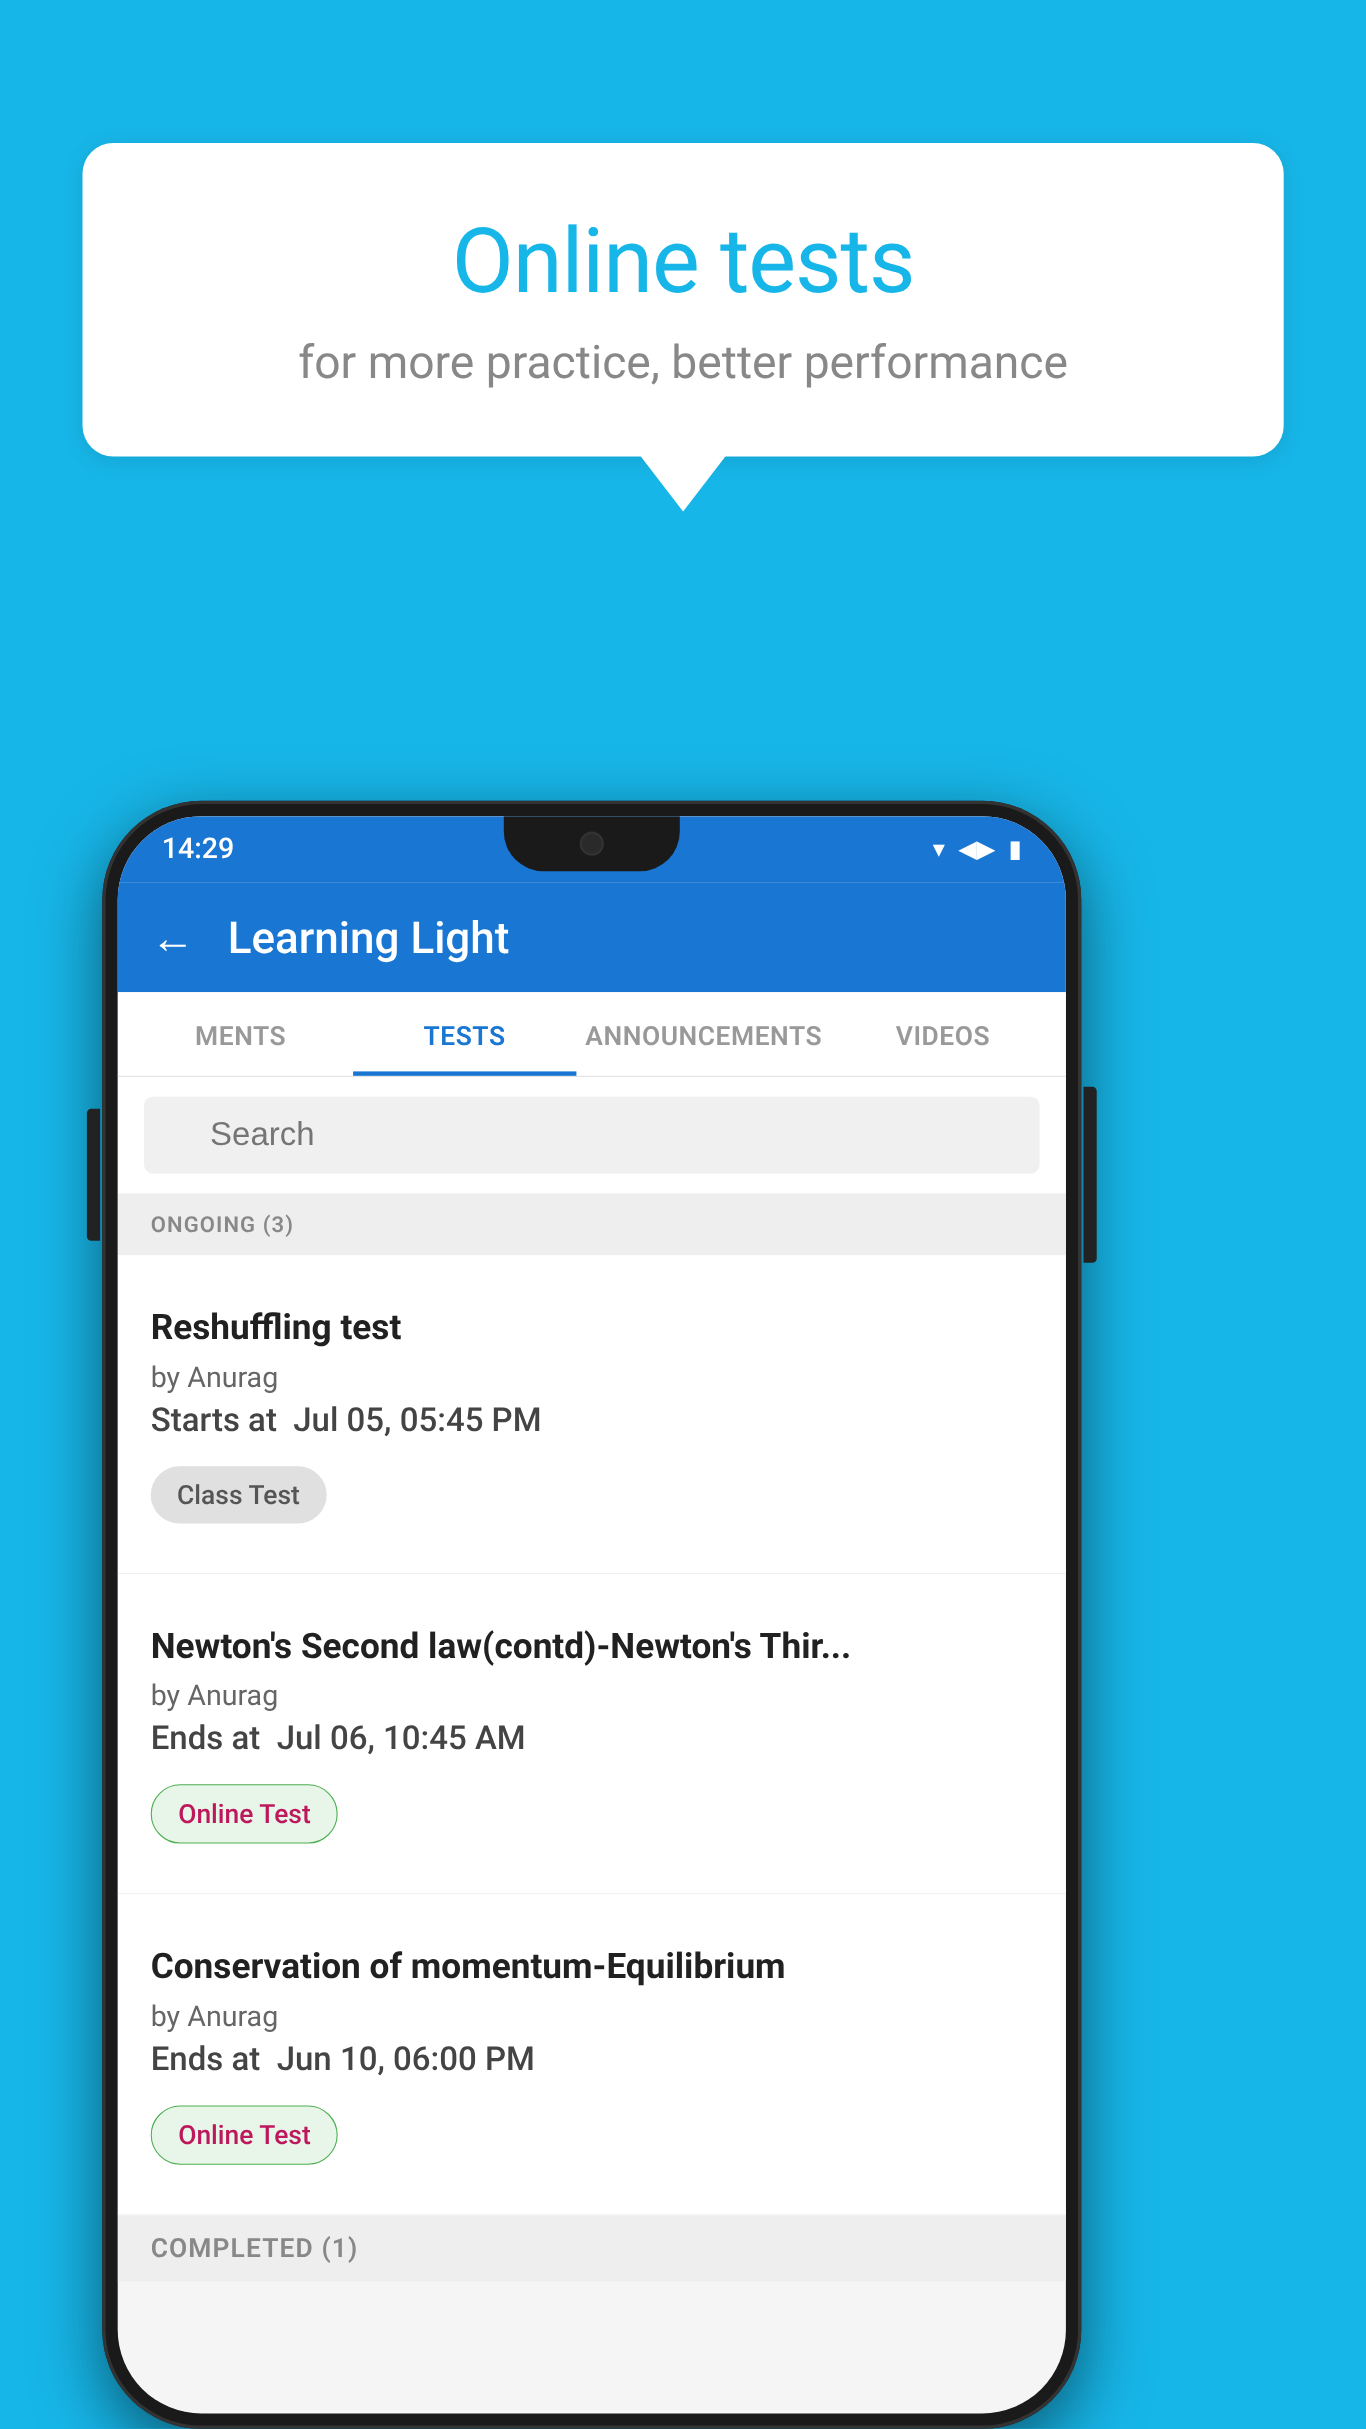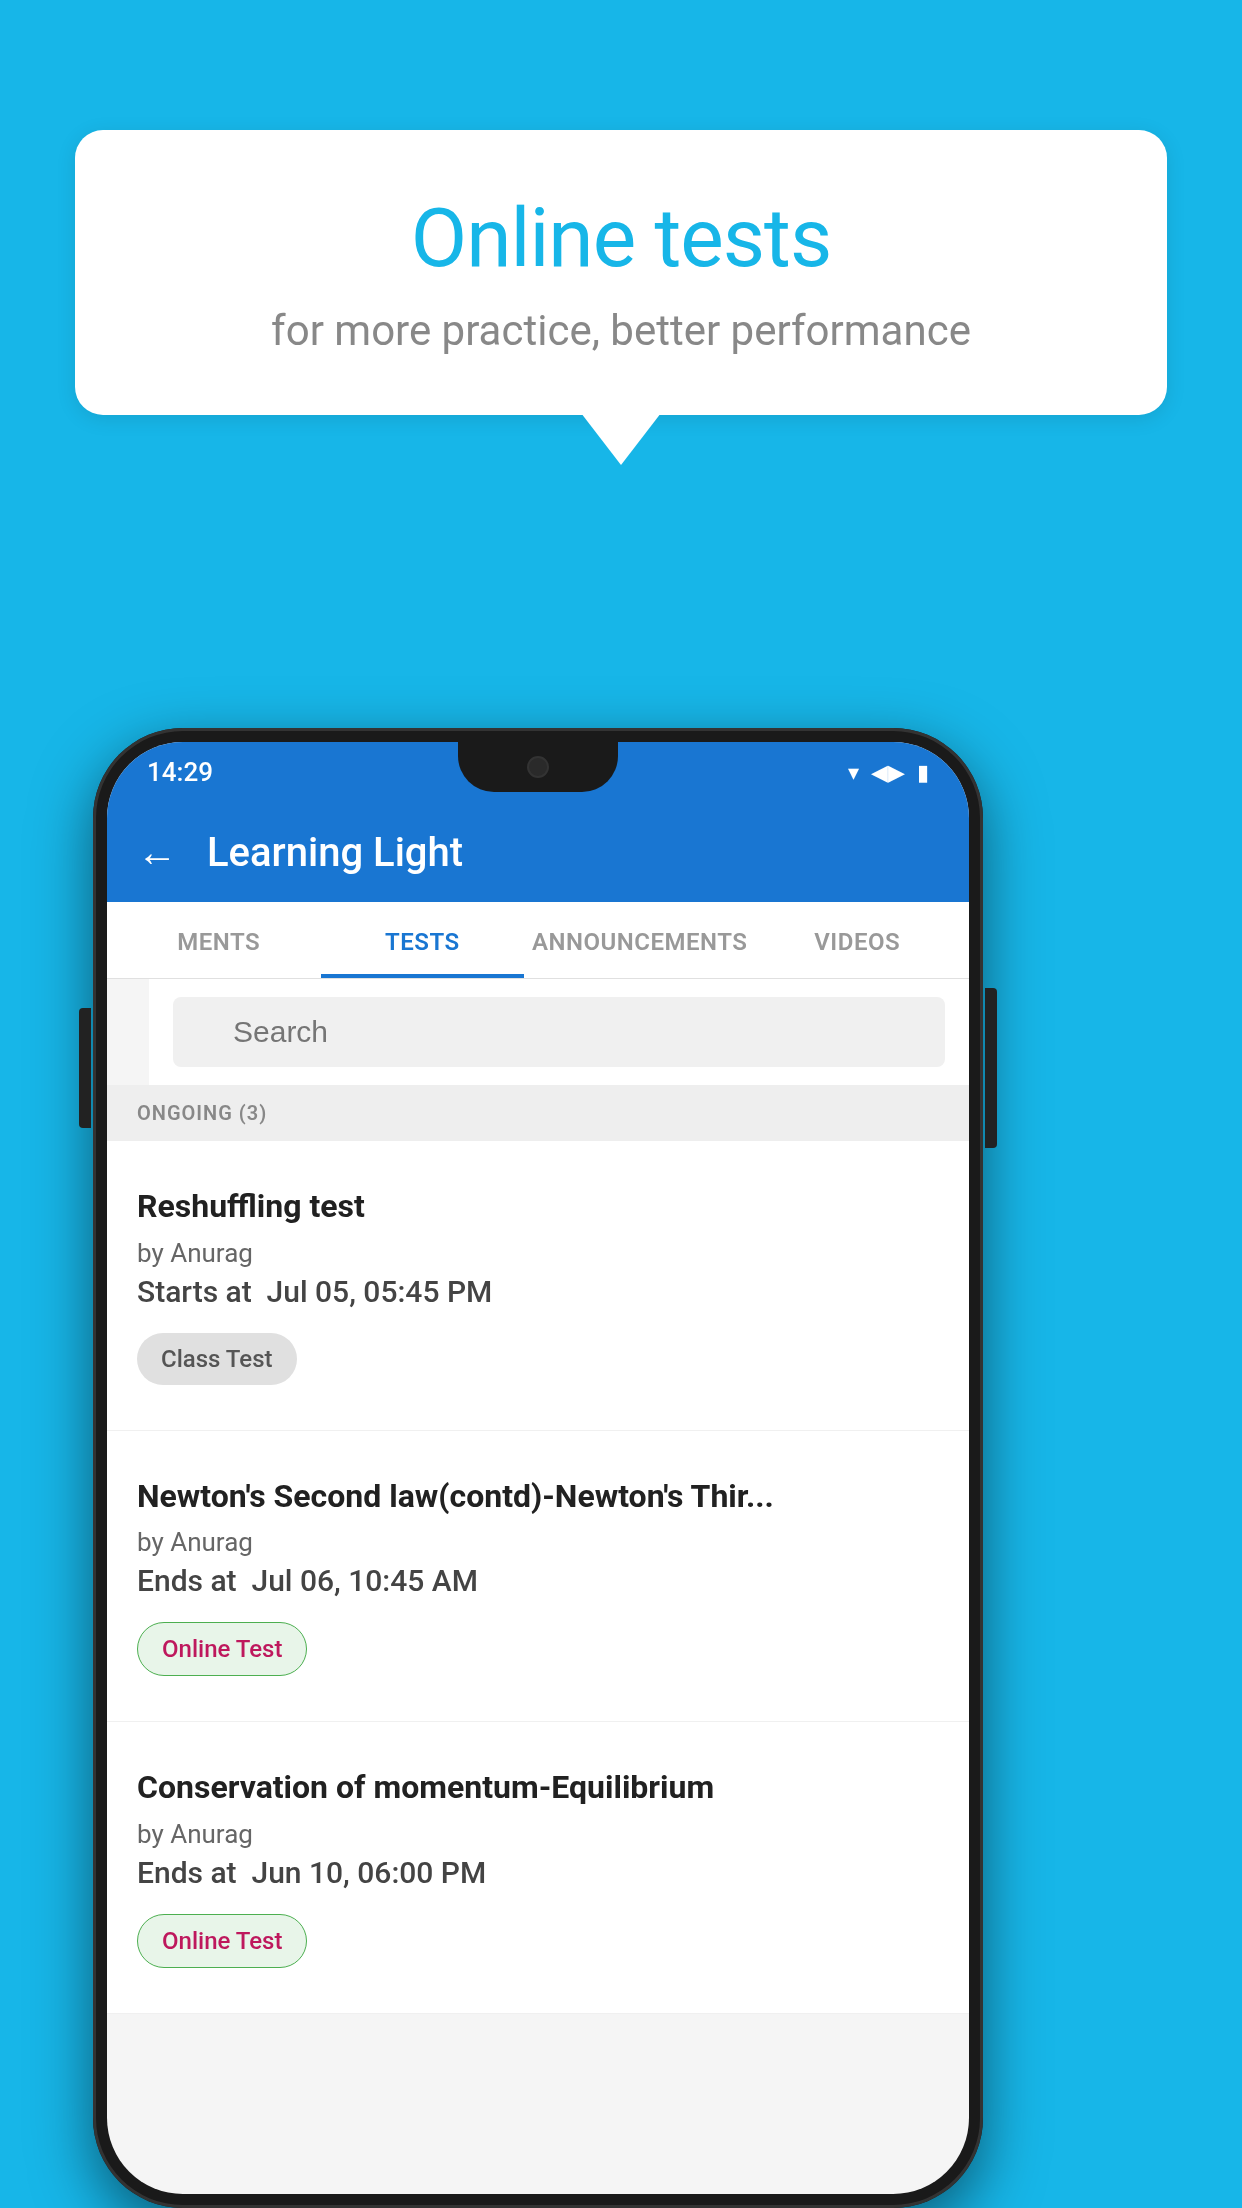--- a/index.html
+++ b/index.html
@@ -214,21 +214,20 @@
       left: 0;
       right: 0;
       height: 4px;
       background: #1976D2;
     }
 
     
     .search-container {
       background: white;
       padding: 18px 24px;
-      margin-left: 42px;
     }
 
     .search-input {
       width: 100%;
       background: #f0f0f0;
       border: none;
       border-radius: 8px;
       padding: 18px 24px 18px 60px;
       font-size: 30px;
       color: #999;
@@ -421,16 +420,17 @@
             <div class="test-date">
               <span>Ends at</span>
               &nbsp;<span>Jun 10, 06:00 PM</span>
             </div>
           </div>
           <div class="badge badge-online">Online Test</div>
         </div>
 
       </div>
 
+      <div class="completed-header">COMPLETED (1)</div>
 
     </div>
   </div>
 </div>
 
 </body></html>

